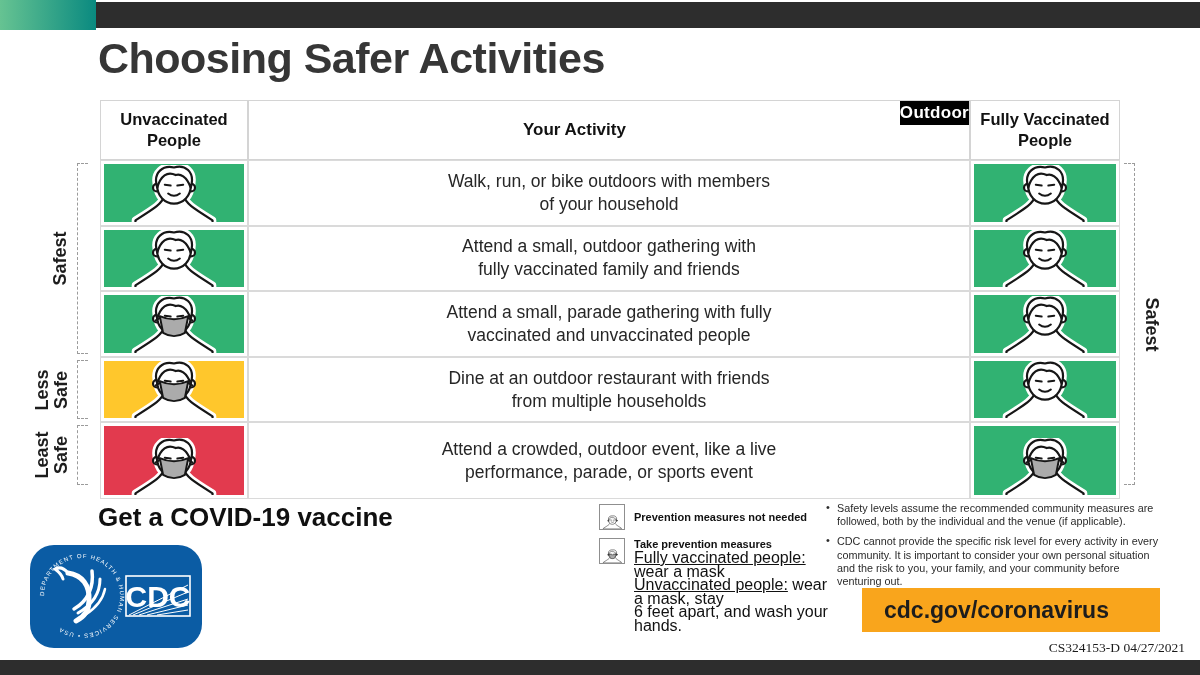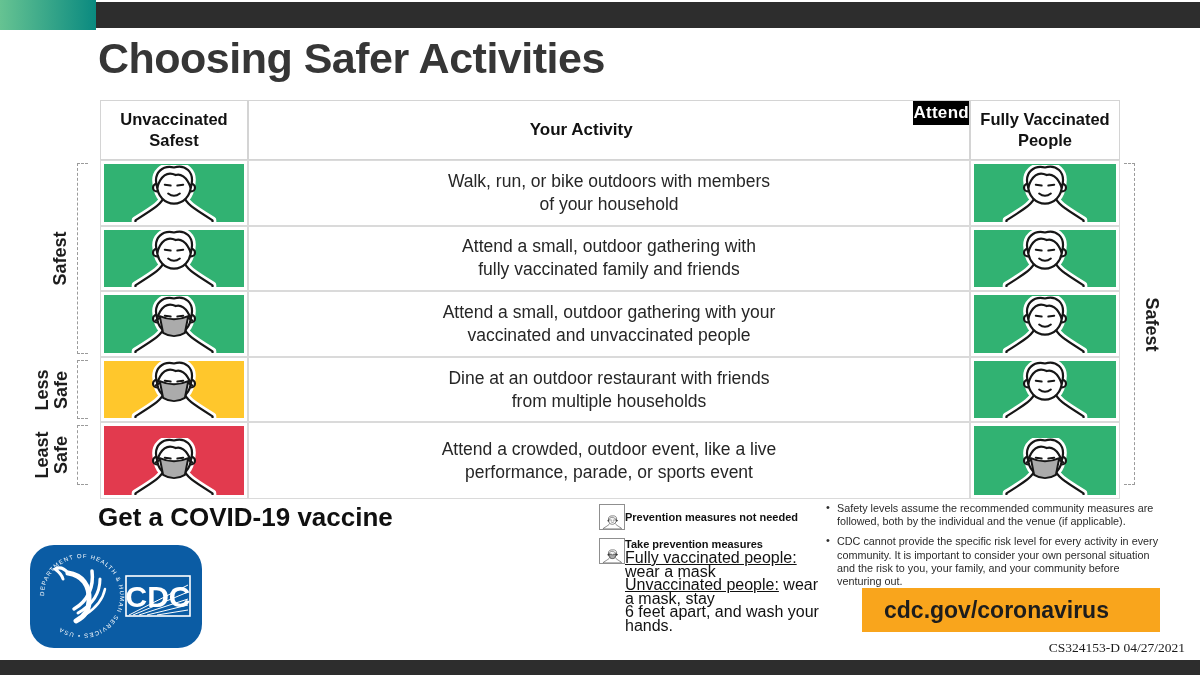--- a/index.html
+++ b/index.html
@@ -49,21 +49,21 @@
   .side-label{font-weight:bold;font-size:18px;line-height:19px;color:#1d1d1d;
     text-align:center;white-space:pre-line;}
   .rot-ccw{transform:rotate(-90deg);}
   .rot-cw{transform:rotate(90deg);}
 
   
   .cta{position:absolute;left:98px;top:502px;font-size:26px;font-weight:bold;color:#101010;}
   .cdc-logo{position:absolute;left:30px;top:545px;}
 
   .legend{position:absolute;left:599px;top:504px;width:230px;}
-  .legend-item{display:flex;margin-bottom:8px;}
+  .legend-item{display:flex;gap:9px;margin-bottom:8px;}
   .legend-item.center{align-items:center;}
   .legend-icon{width:26px;height:26px;box-sizing:border-box;border:1px solid #8f8f8f;background:#fff;
     flex:none;display:flex;align-items:flex-end;justify-content:center;overflow:hidden;}
   .legend-icon svg{width:23px;height:14px;display:block;}
   .legend-title{font-weight:bold;font-size:11px;color:#111;line-height:13px;}
   .legend-lines{font-size:16px;color:#111;line-height:13.5px;}
   .legend-lines .u{text-decoration:underline;}
 
   .notes{position:absolute;left:826px;top:502px;width:338px;}
   .note{position:relative;padding-left:11px;font-size:10.8px;line-height:13.2px;color:#2b2b2b;margin-bottom:7px;}
@@ -80,25 +80,25 @@
 
 <div class="canvas">
 
   <div class="topbar-teal"></div>
   <div class="topbar-dark"></div>
 
   <div class="title">Choosing Safer Activities</div>
 
   <div class="table">
     <div class="hdr-cell hdr-left">
-      <span>Unvaccinated Safest</span>
+      <span>Unvaccinated People</span>
     </div>
     <div class="hdr-center">
       <div class="your-activity">Your Activity</div>
-      <div class="outdoor-bar">Attend</div>
+      <div class="outdoor-bar">Outdoor</div>
     </div>
     <div class="hdr-cell hdr-right">
       <span>Fully Vaccinated People</span>
     </div>
     <div class="rows">
         <div class="t-row" style="top: 0px; height: 65.6px;">
     <div class="cell cell-left">
       <div class="icon-block" style="background:#31b272">
               <svg viewBox="0 0 120 68">
     <g fill="#ffffff" stroke="#ffffff" stroke-width="9" stroke-linejoin="round">
@@ -223,21 +223,21 @@
     </g>
     <g stroke="#161616" stroke-width="2.2" stroke-linecap="round" fill="none">
       <path d="M44 26 L38 29"></path>
                   <path d="M76 26 L82 29"></path>
     </g>
     <path d="M43 24 C54 29 66 29 77 24 L73 44 C65 49 55 49 47 44 Z" fill="#ababab" stroke="#161616" stroke-width="2.4" stroke-linejoin="round"></path>
               </svg>
             </div>
     </div>
     <div class="cell cell-center">
-      <div>Attend a small, outdoor gathering with your</div>
+      <div>Attend a small, parade gathering with fully</div>
       <div>vaccinated and unvaccinated people</div>
     </div>
     <div class="cell cell-right">
       <div class="icon-block" style="background:#31b272">
               <svg viewBox="0 0 120 68">
     <g fill="#ffffff" stroke="#ffffff" stroke-width="9" stroke-linejoin="round">
       <path d="M14 66 C38 51 46 46 49 36 L71 36 C74 46 82 51 106 66 L106 70 L14 70 Z"></path>
                   <ellipse cx="60" cy="25" rx="20" ry="21"></ellipse>
                   <path d="M40 27 C34 8 48 0 60 3 C72 -1 86 7 80 27 C75 13 67 10 62 12 C52 7 44 13 40 27 Z"></path>
     </g>

